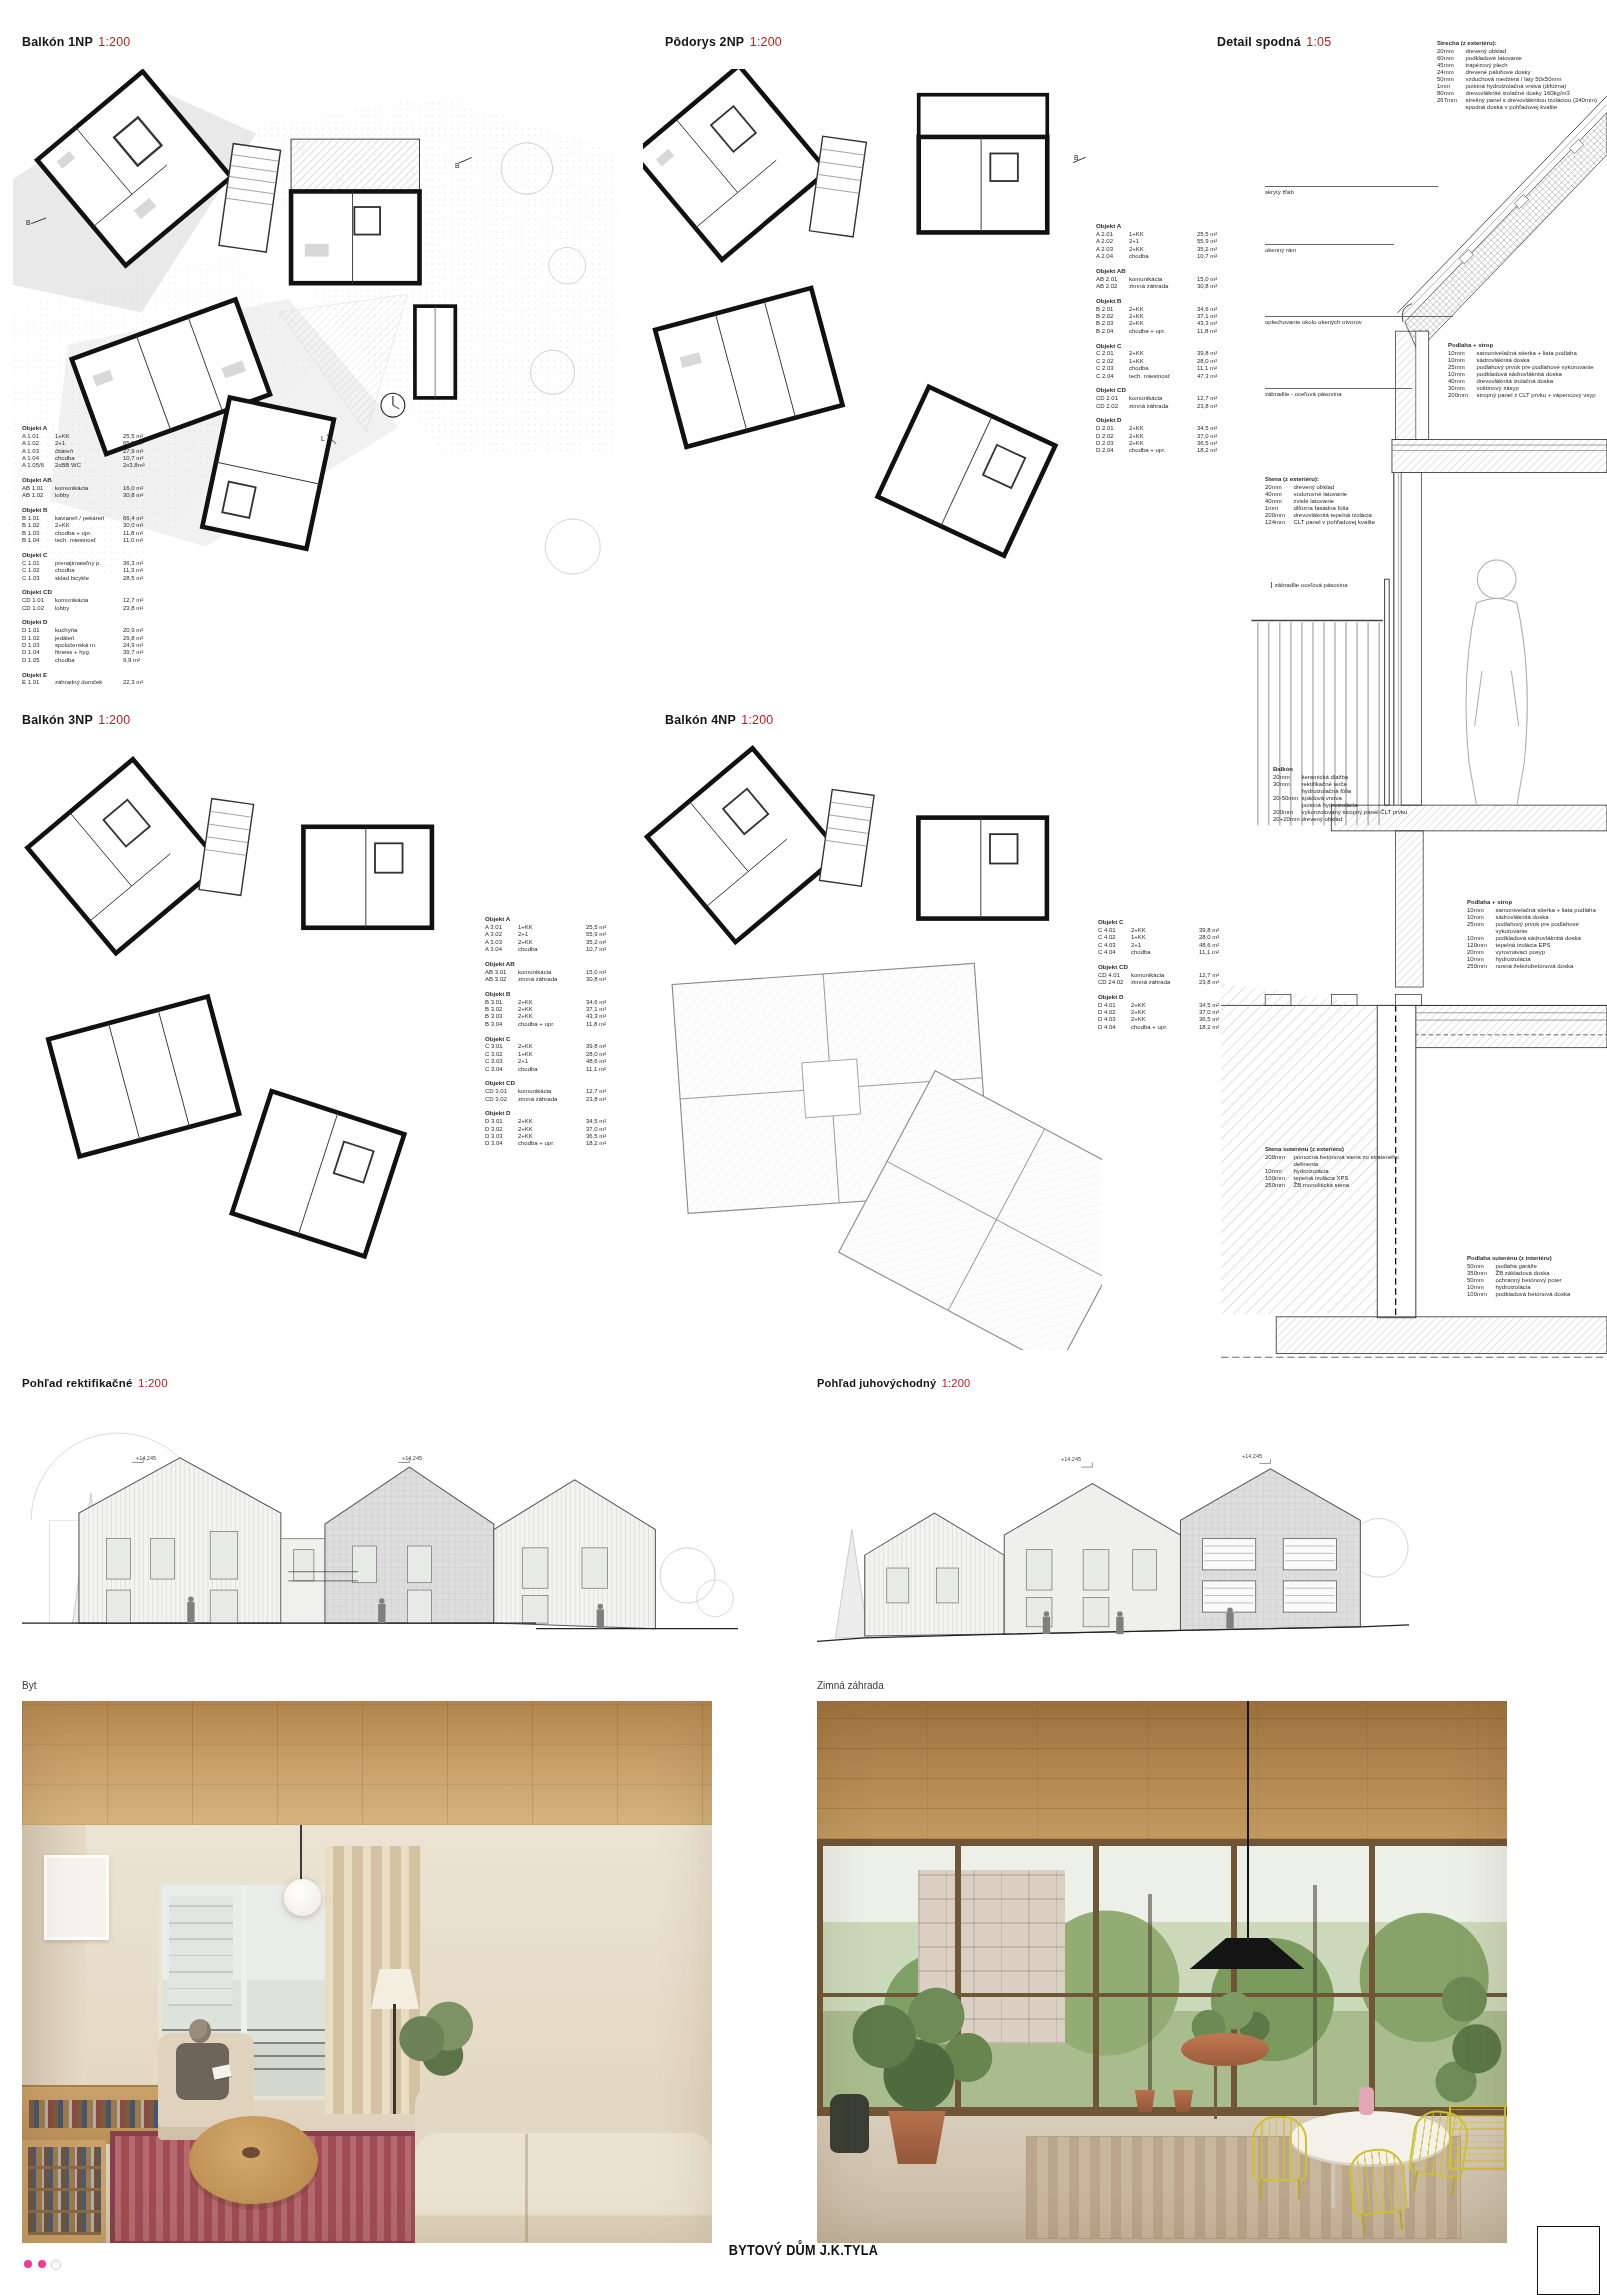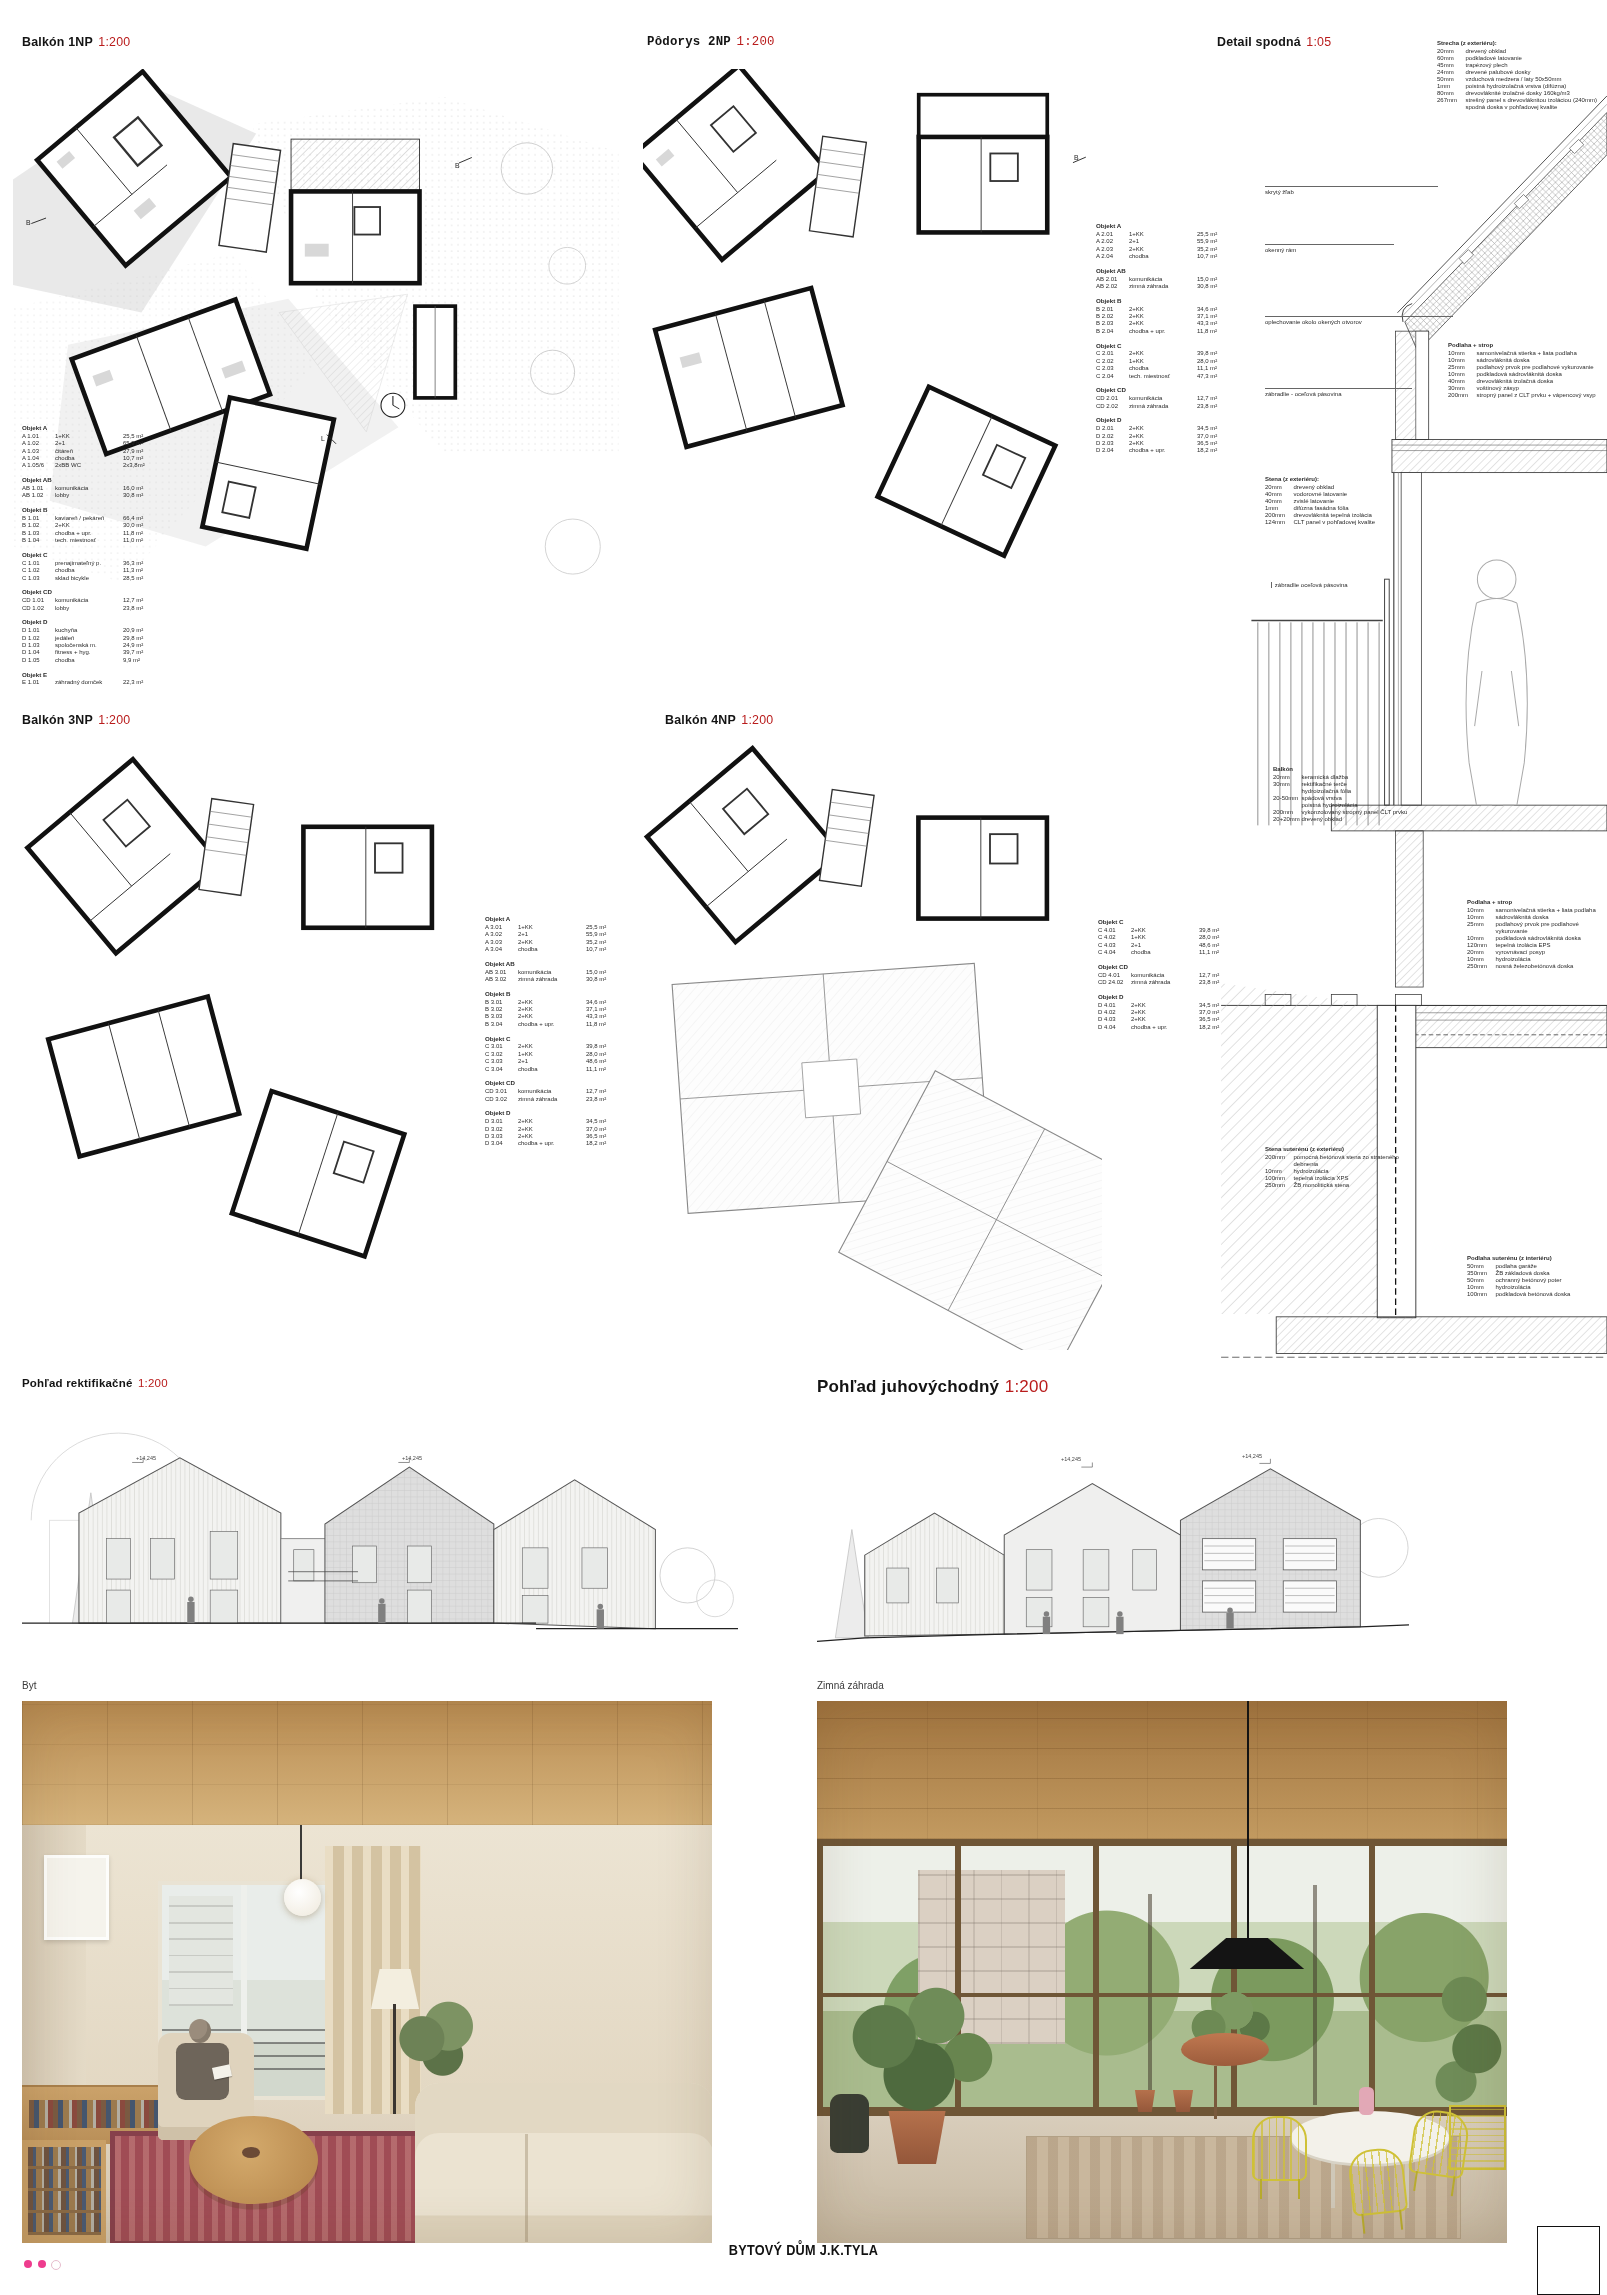--- a/index.html
+++ b/index.html
@@ -125,36 +125,36 @@
   .stamp-box{position:absolute;left:1537px;top:2226px;width:61px;height:67px;background:#fff;border:1.5px solid #111;}
 </style>
 </head>
 <body>
 
 <div class="board">
 
   <div class="sec-title" style="left:22px;top:35px;">
     <span>Balkón 1NP</span><span class="scale">1:200</span>
   </div>
-  <div class="sec-title" style="left:647px;top:35px;font-family:Liberation Mono, monospace;">
+  <div class="sec-title" style="left:665px;top:35px;">
     <span>Pôdorys 2NP</span><span class="scale">1:200</span>
   </div>
   <div class="sec-title" style="left:1217px;top:35px;">
     <span>Detail spodná</span><span class="scale">1:05</span>
   </div>
   <div class="sec-title" style="left:22px;top:713px;">
     <span>Balkón 3NP</span><span class="scale">1:200</span>
   </div>
   <div class="sec-title" style="left:665px;top:713px;">
     <span>Balkón 4NP</span><span class="scale">1:200</span>
   </div>
   <div class="sec-title" style="left:22px;top:1377px;font-size:11.5px;">
     <span>Pohľad rektifikačné</span><span class="scale">1:200</span>
   </div>
-  <div class="sec-title" style="left:817px;top:1377px;font-size:17px;">
+  <div class="sec-title" style="left:817px;top:1377px;font-size:11px;">
     <span>Pohľad juhovýchodný</span><span class="scale">1:200</span>
   </div>
   <div class="sub-label" style="left:22px;top:1680px;">Byt</div>
   <div class="sub-label" style="left:817px;top:1680px;">Zimná záhrada</div>
 
   <svg class="plan-svg" style="left:13px;top:69px;" width="613" height="611" viewBox="0 0 668 665">
     <defs>
       <pattern id="dots1" width="7" height="7" patternUnits="userSpaceOnUse">
           <circle cx="2" cy="2" r="0.6" fill="#b5b5b5"></circle>
         </pattern>

